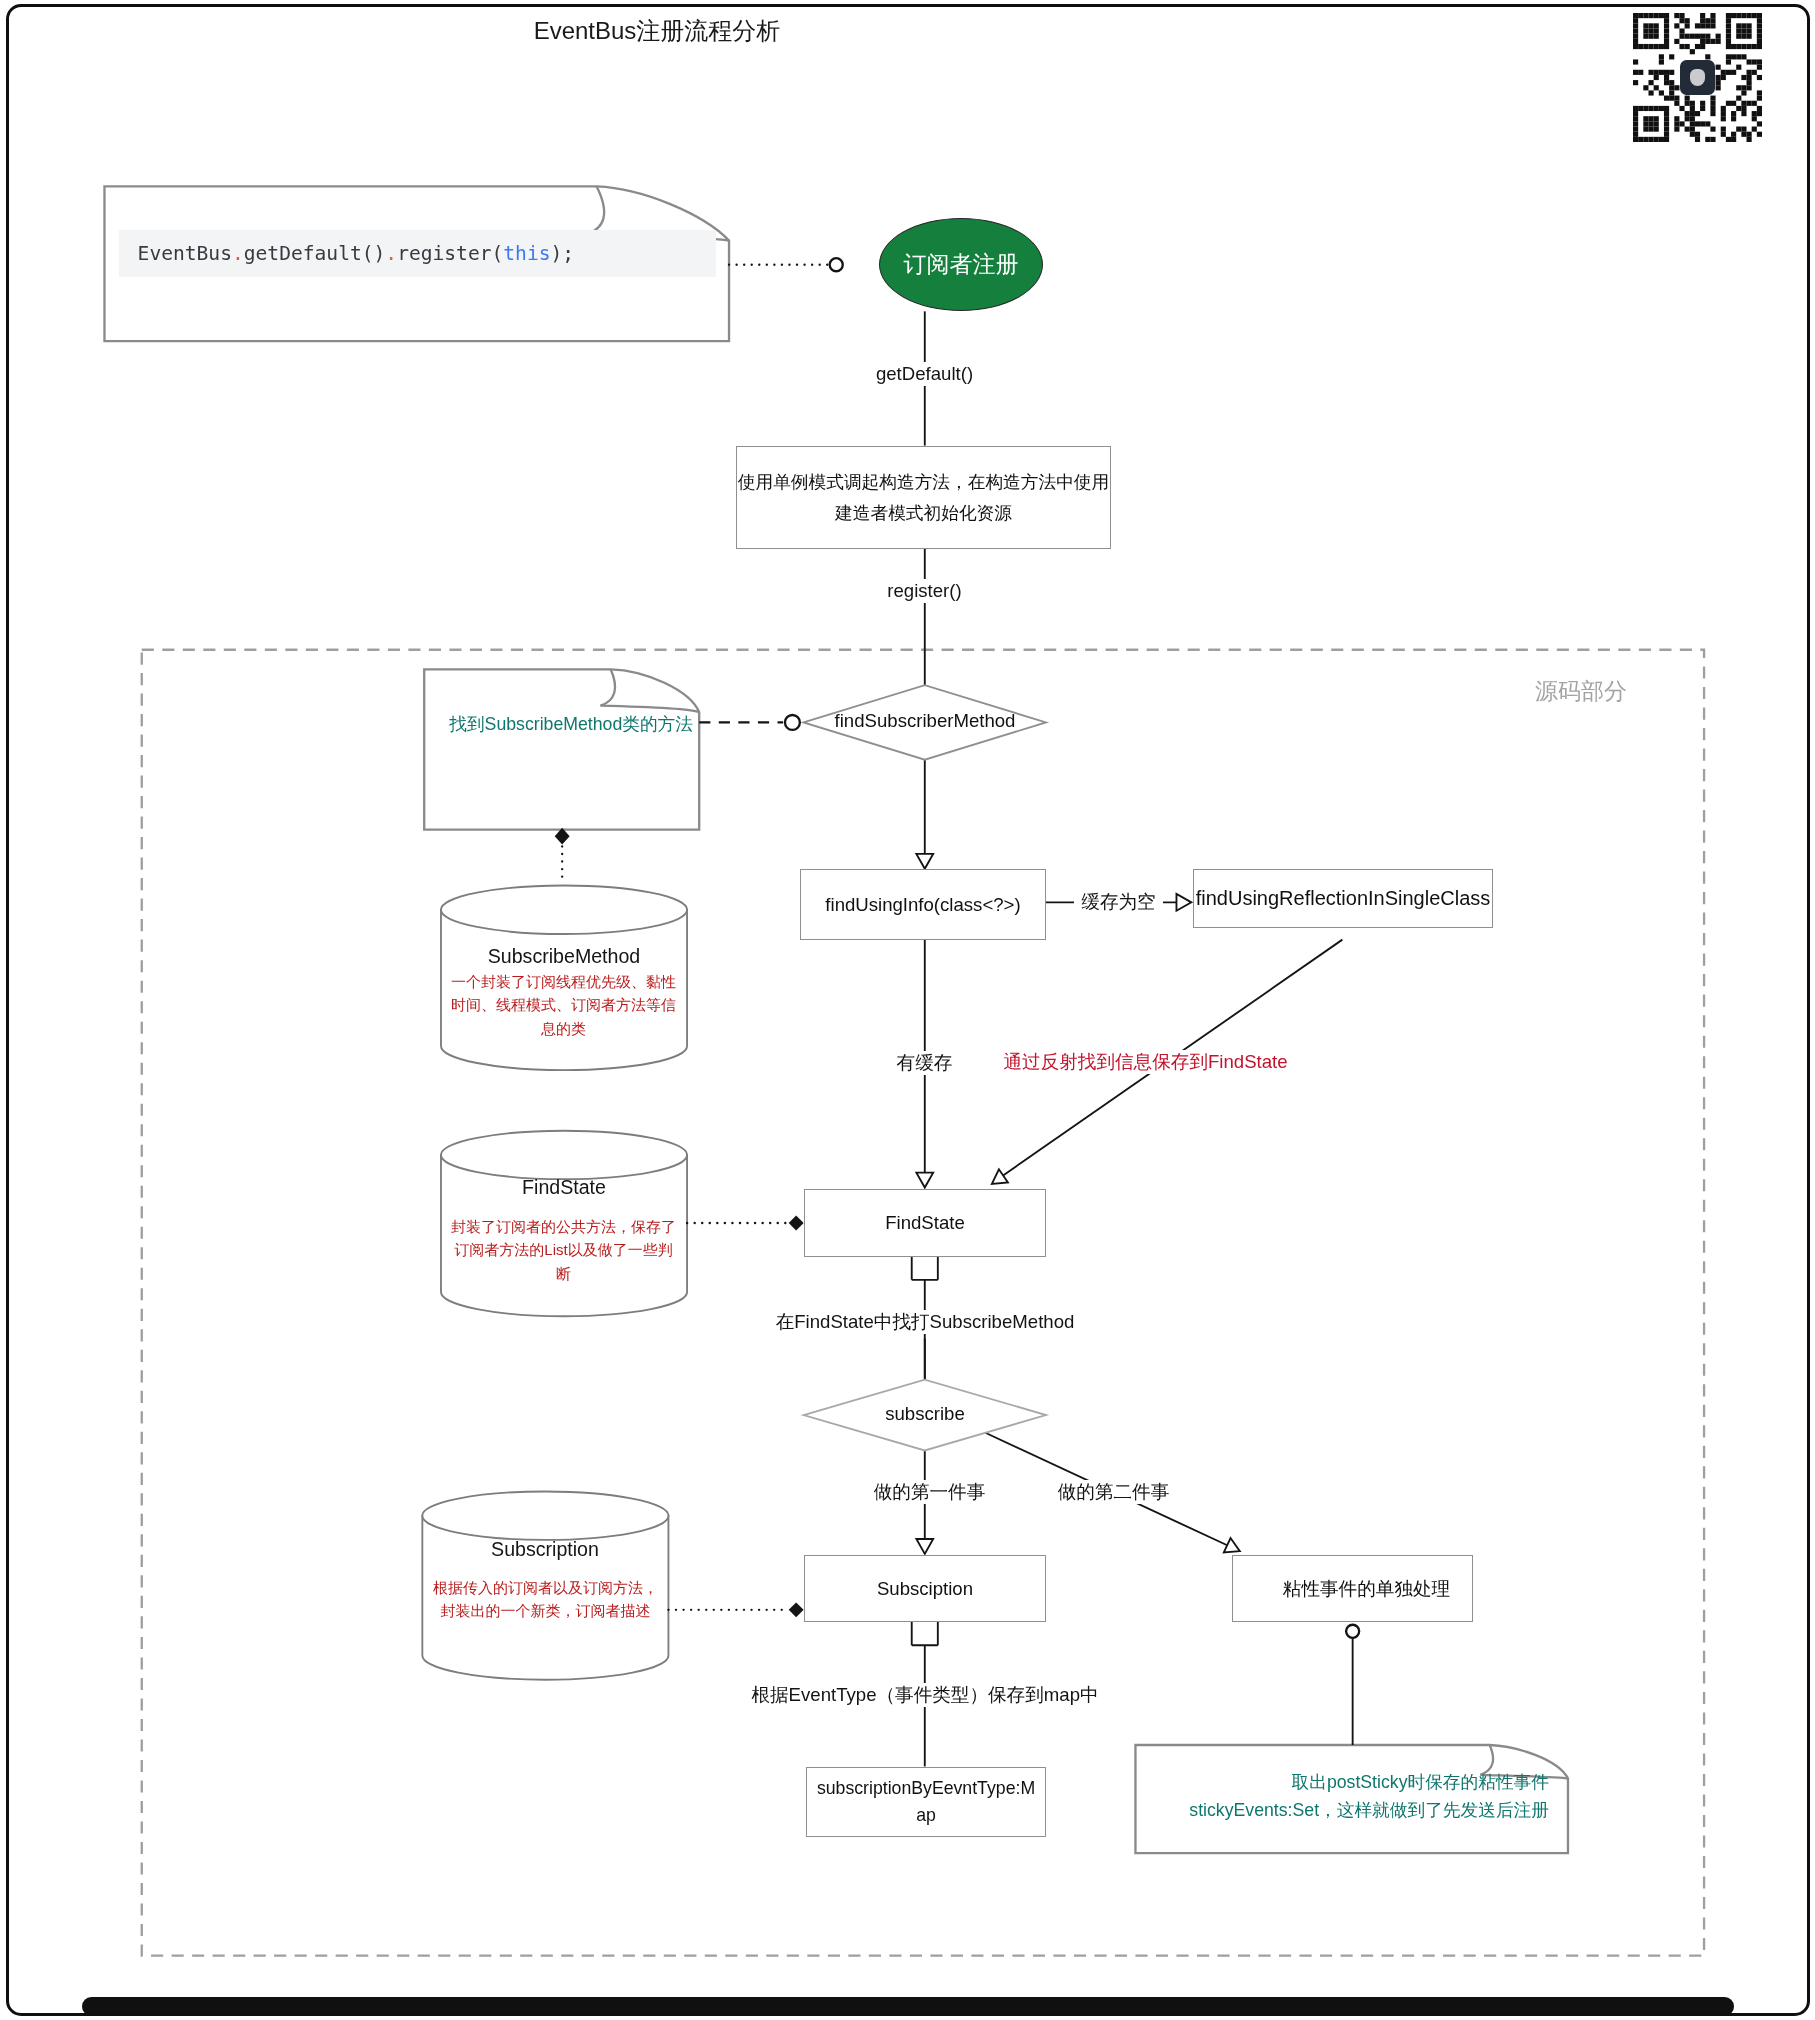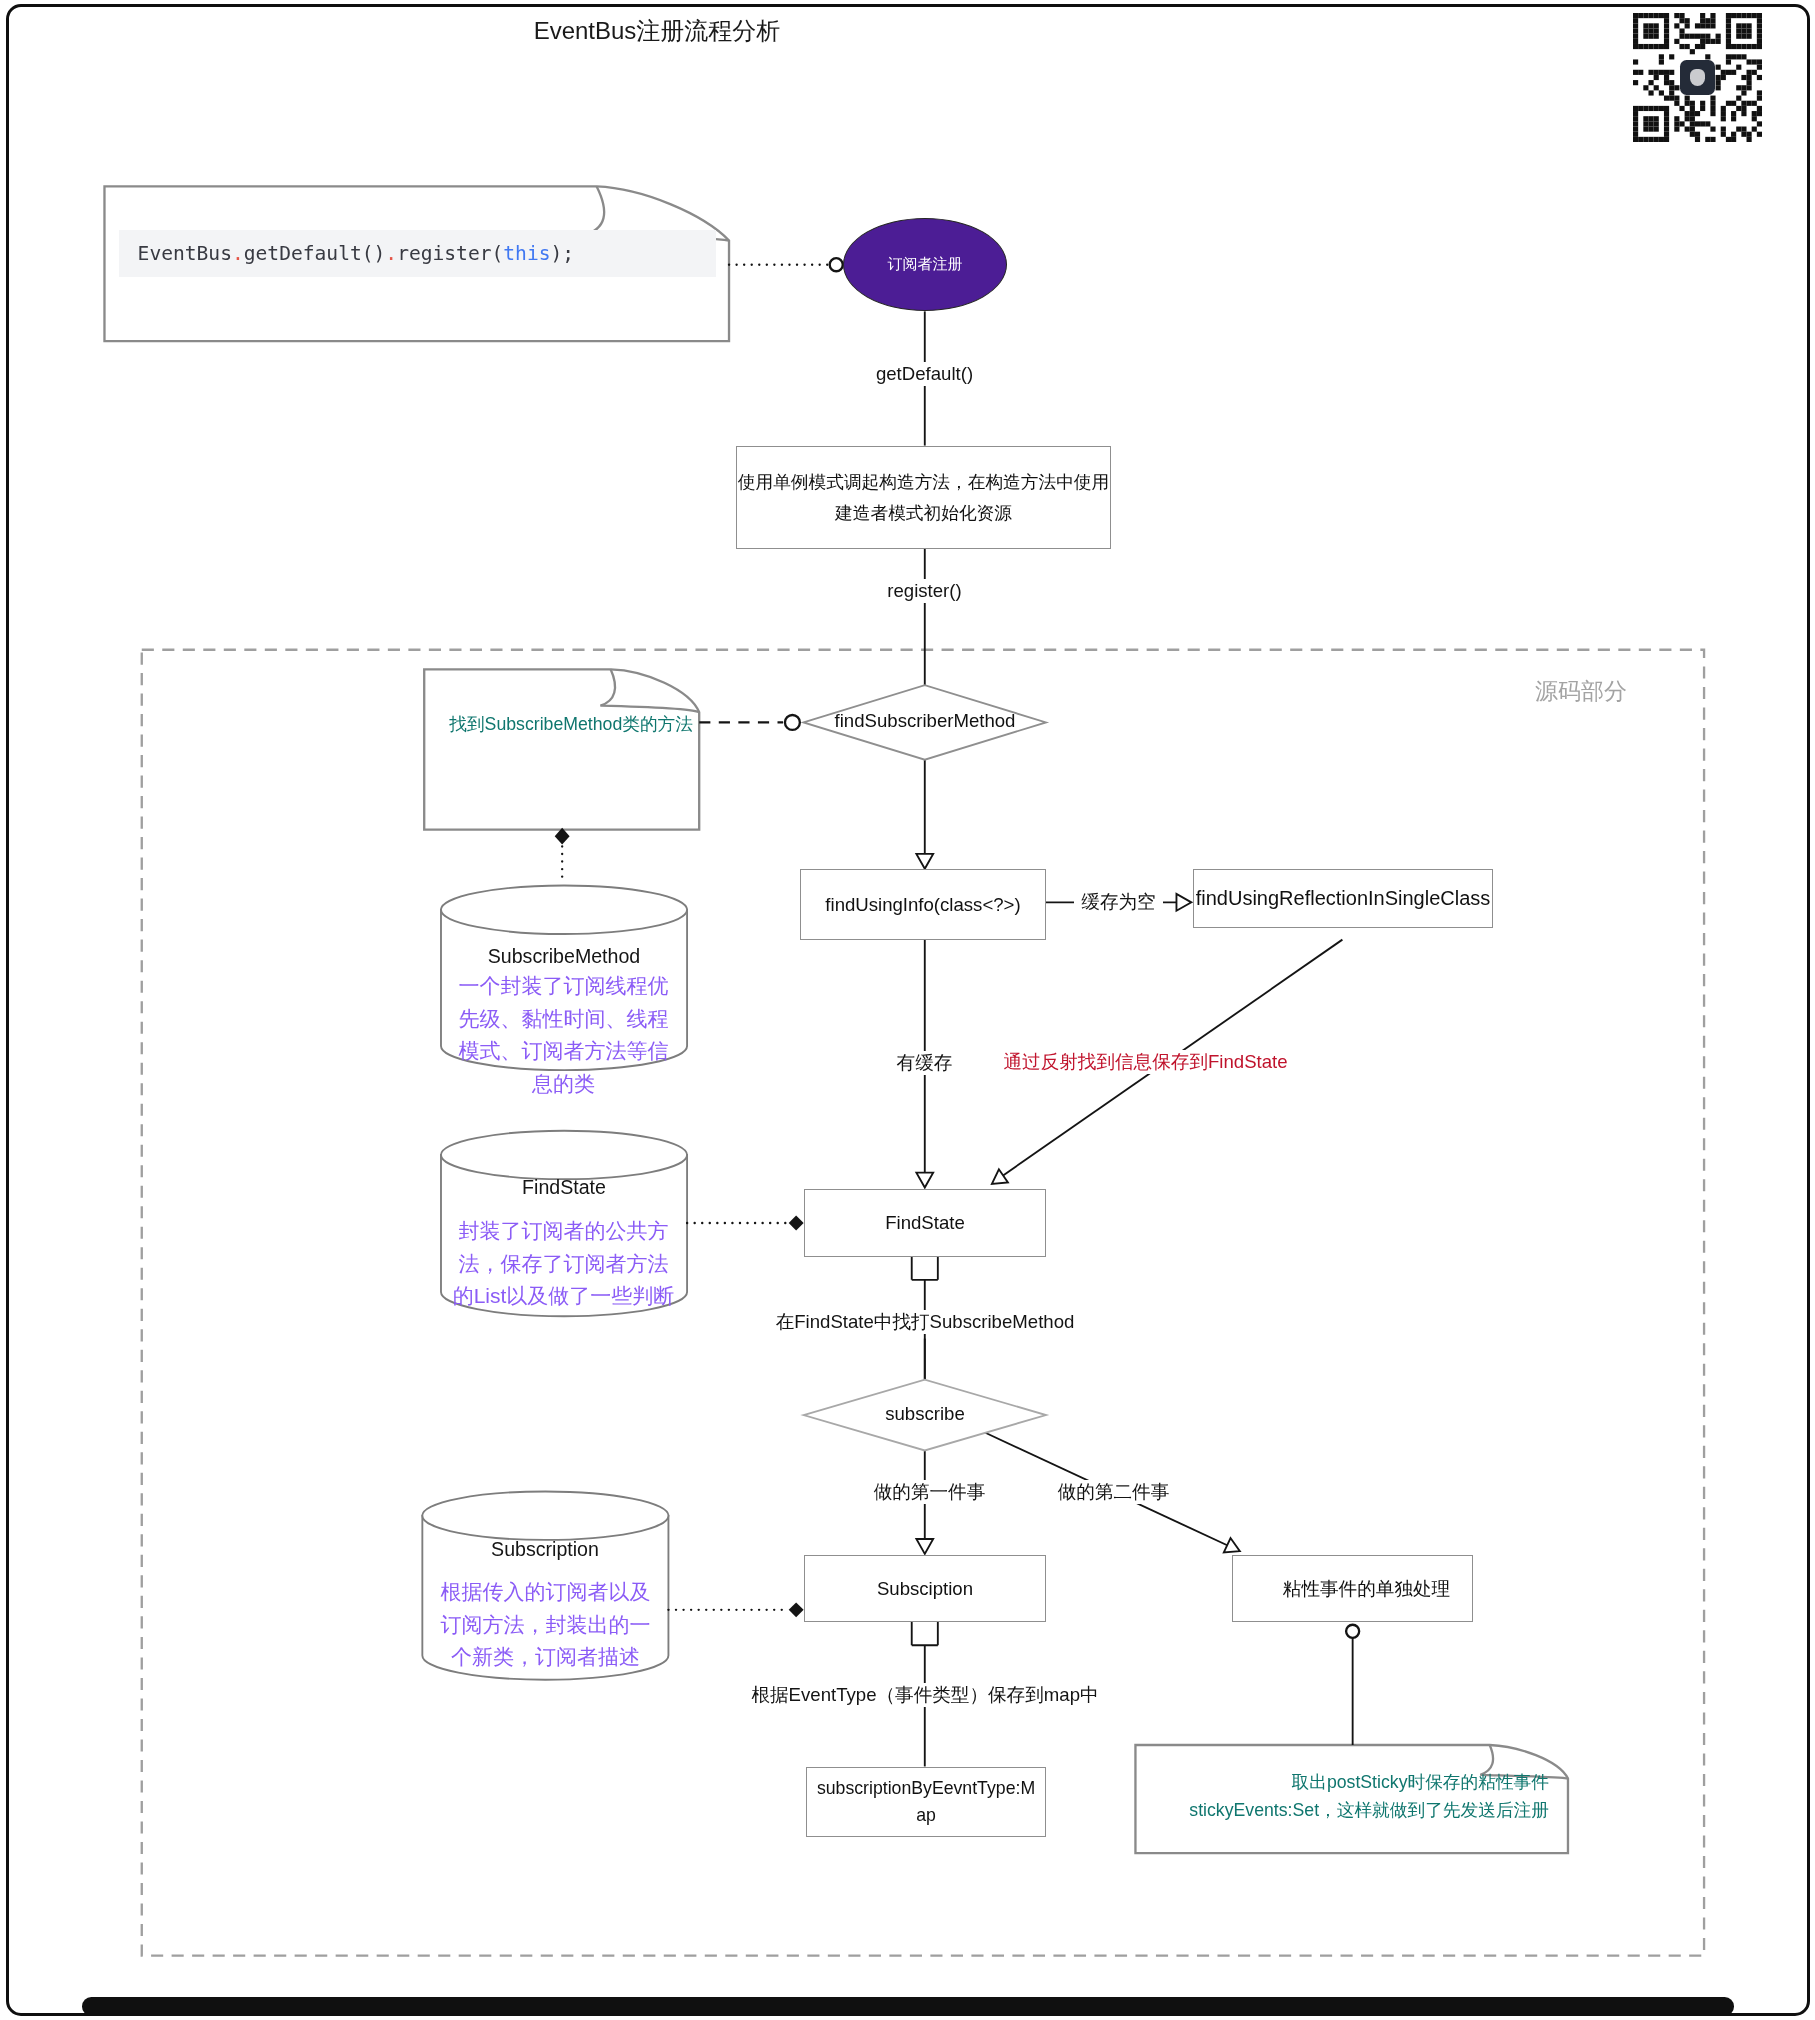--- a/index.html
+++ b/index.html
@@ -7,25 +7,25 @@
           font-family:"Liberation Sans","DejaVu Sans",sans-serif;color:#141414;text-decoration:underline;}
   #frame{position:absolute;inset:3.7px 5.6px;border:3.7px solid #0f0f0f;border-radius:15px;pointer-events:none;z-index:6;}
   #bottombar{position:absolute;left:82px;top:1997px;width:1652px;height:18.6px;background:#101010;border-radius:9.3px;z-index:5;}
   #title{position:absolute;left:0;top:15px;width:1314px;text-align:center;font-size:24px;font-weight:500;color:#1a1a1a;z-index:2;}
   svg.layer{position:absolute;left:0;top:0;z-index:1;}
   .box{position:absolute;border:1.9px solid #8f8f8f;background:#fff;display:flex;align-items:center;justify-content:center;
        text-align:center;font-size:18.6px;color:#111;z-index:2;box-sizing:border-box;}
   .lbl{position:absolute;text-align:center;font-size:18.6px;color:#141414;background:#fff;z-index:3;line-height:24px;}
   .red{color:#c0132c;}
   .gray-big{font-size:23px;color:#a3a3a3;text-align:right;background:transparent;}
-  .ellipse{position:absolute;left:843px;top:218px;width:164px;height:93px;border-radius:50%;
-           background:#4c1d95;border:1.9px solid #262626;color:#fff;display:flex;align-items:center;justify-content:center;
-           font-size:15px;z-index:2;box-sizing:border-box;}
+  .ellipse{position:absolute;left:879px;top:218px;width:164px;height:93px;border-radius:50%;
+           background:#15803d;border:1.9px solid #262626;color:#fff;display:flex;align-items:center;justify-content:center;
+           font-size:23px;z-index:2;box-sizing:border-box;}
   .cyl-title{position:absolute;text-align:center;font-size:19.6px;font-weight:500;color:#151515;z-index:2;}
-  .cyl-desc{position:absolute;text-align:center;font-size:21px;line-height:1.55;color:#8b5cf6;z-index:2;}
+  .cyl-desc{position:absolute;text-align:center;font-size:15px;line-height:1.55;color:#b91c1c;z-index:2;}
   .note-text{position:absolute;text-align:right;font-size:17.7px;color:#0f766e;z-index:2;}
   .dia-lbl{position:absolute;text-align:center;font-size:18.6px;color:#111;z-index:2;background:transparent;}
   #codeStrip{position:absolute;left:119px;top:230px;width:597px;height:47px;background:#f3f4f6;z-index:2;
              display:flex;align-items:center;padding-left:18.6px;box-sizing:border-box;
              font-family:"DejaVu Sans Mono","Liberation Mono",monospace;font-size:19.6px;color:#383a42;}
   #codeStrip .p{color:#383a42;} #codeStrip .r{color:#e45649;} #codeStrip .b{color:#4078f2;}
   #qr{position:absolute;left:1633px;top:13px;width:129px;height:129px;z-index:2;}
   #qrlogo{position:absolute;left:47px;top:47px;width:35px;height:35px;background:#242b38;border-radius:6.5px;z-index:3;
           display:flex;align-items:center;justify-content:center;}
   #qrlogo .mask{width:15px;height:17px;background:#e8e8ea;border-radius:7.5px 7.5px 9.3px 9.3px;opacity:.85;}

